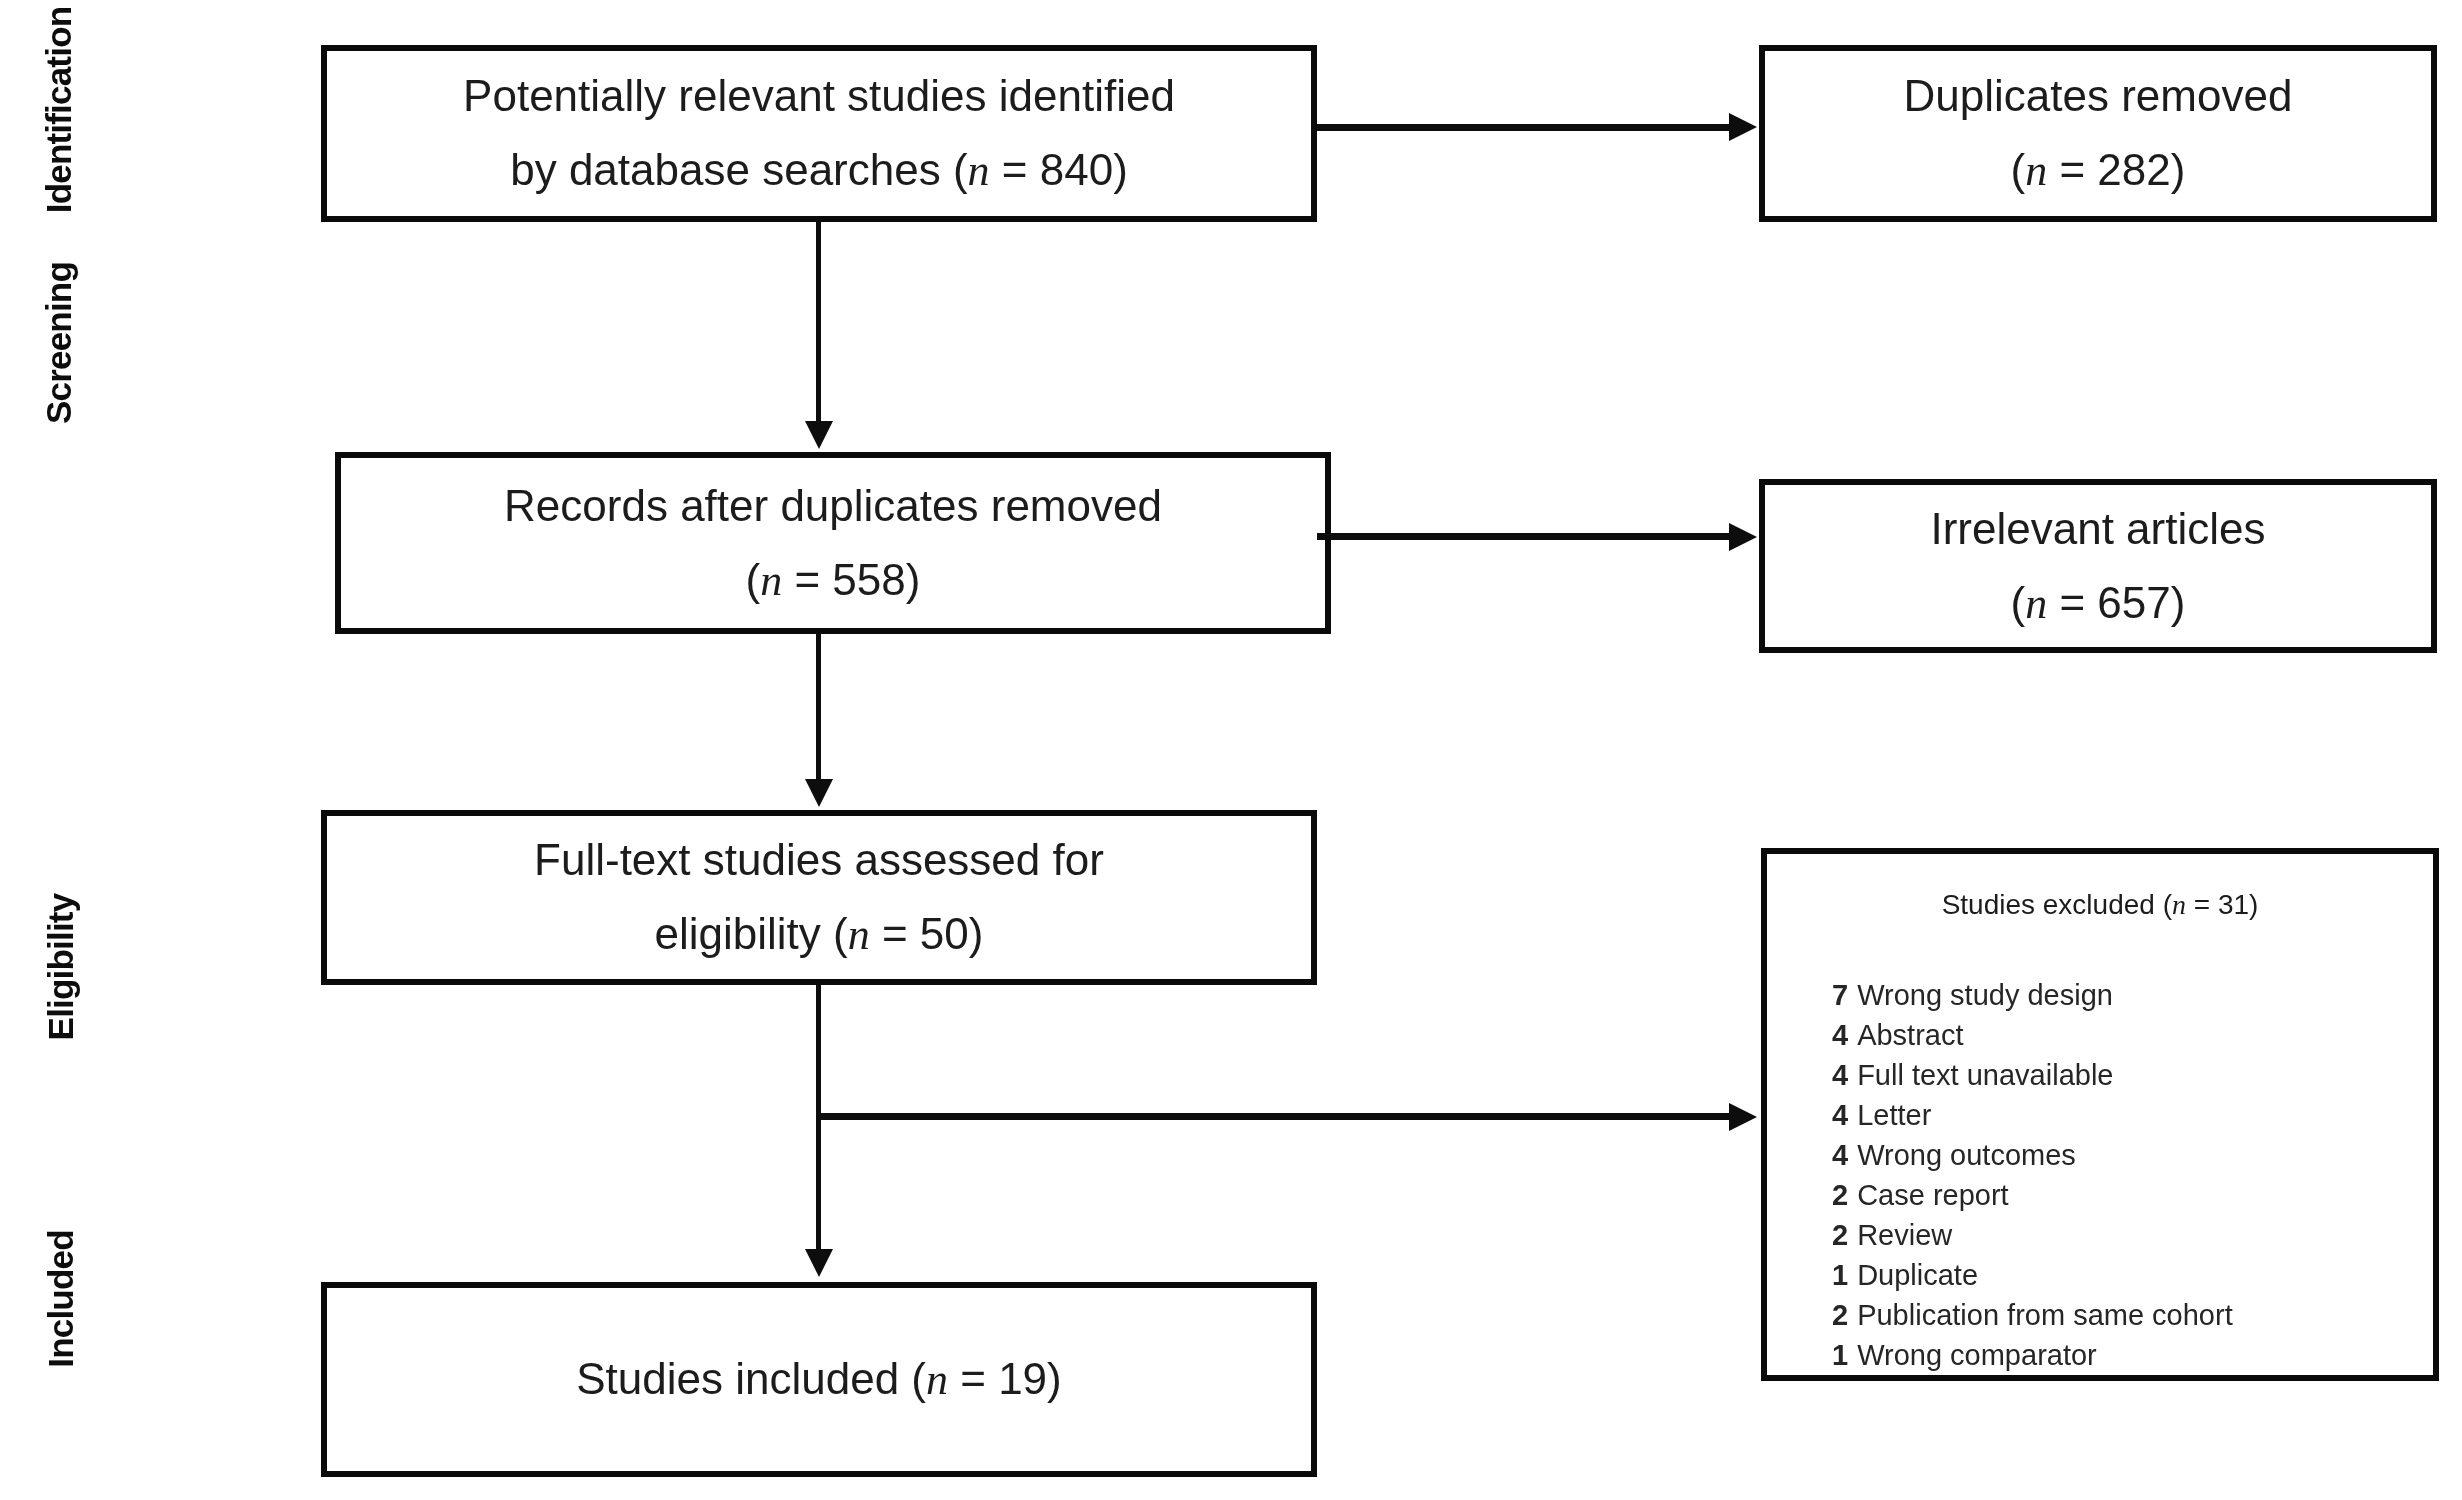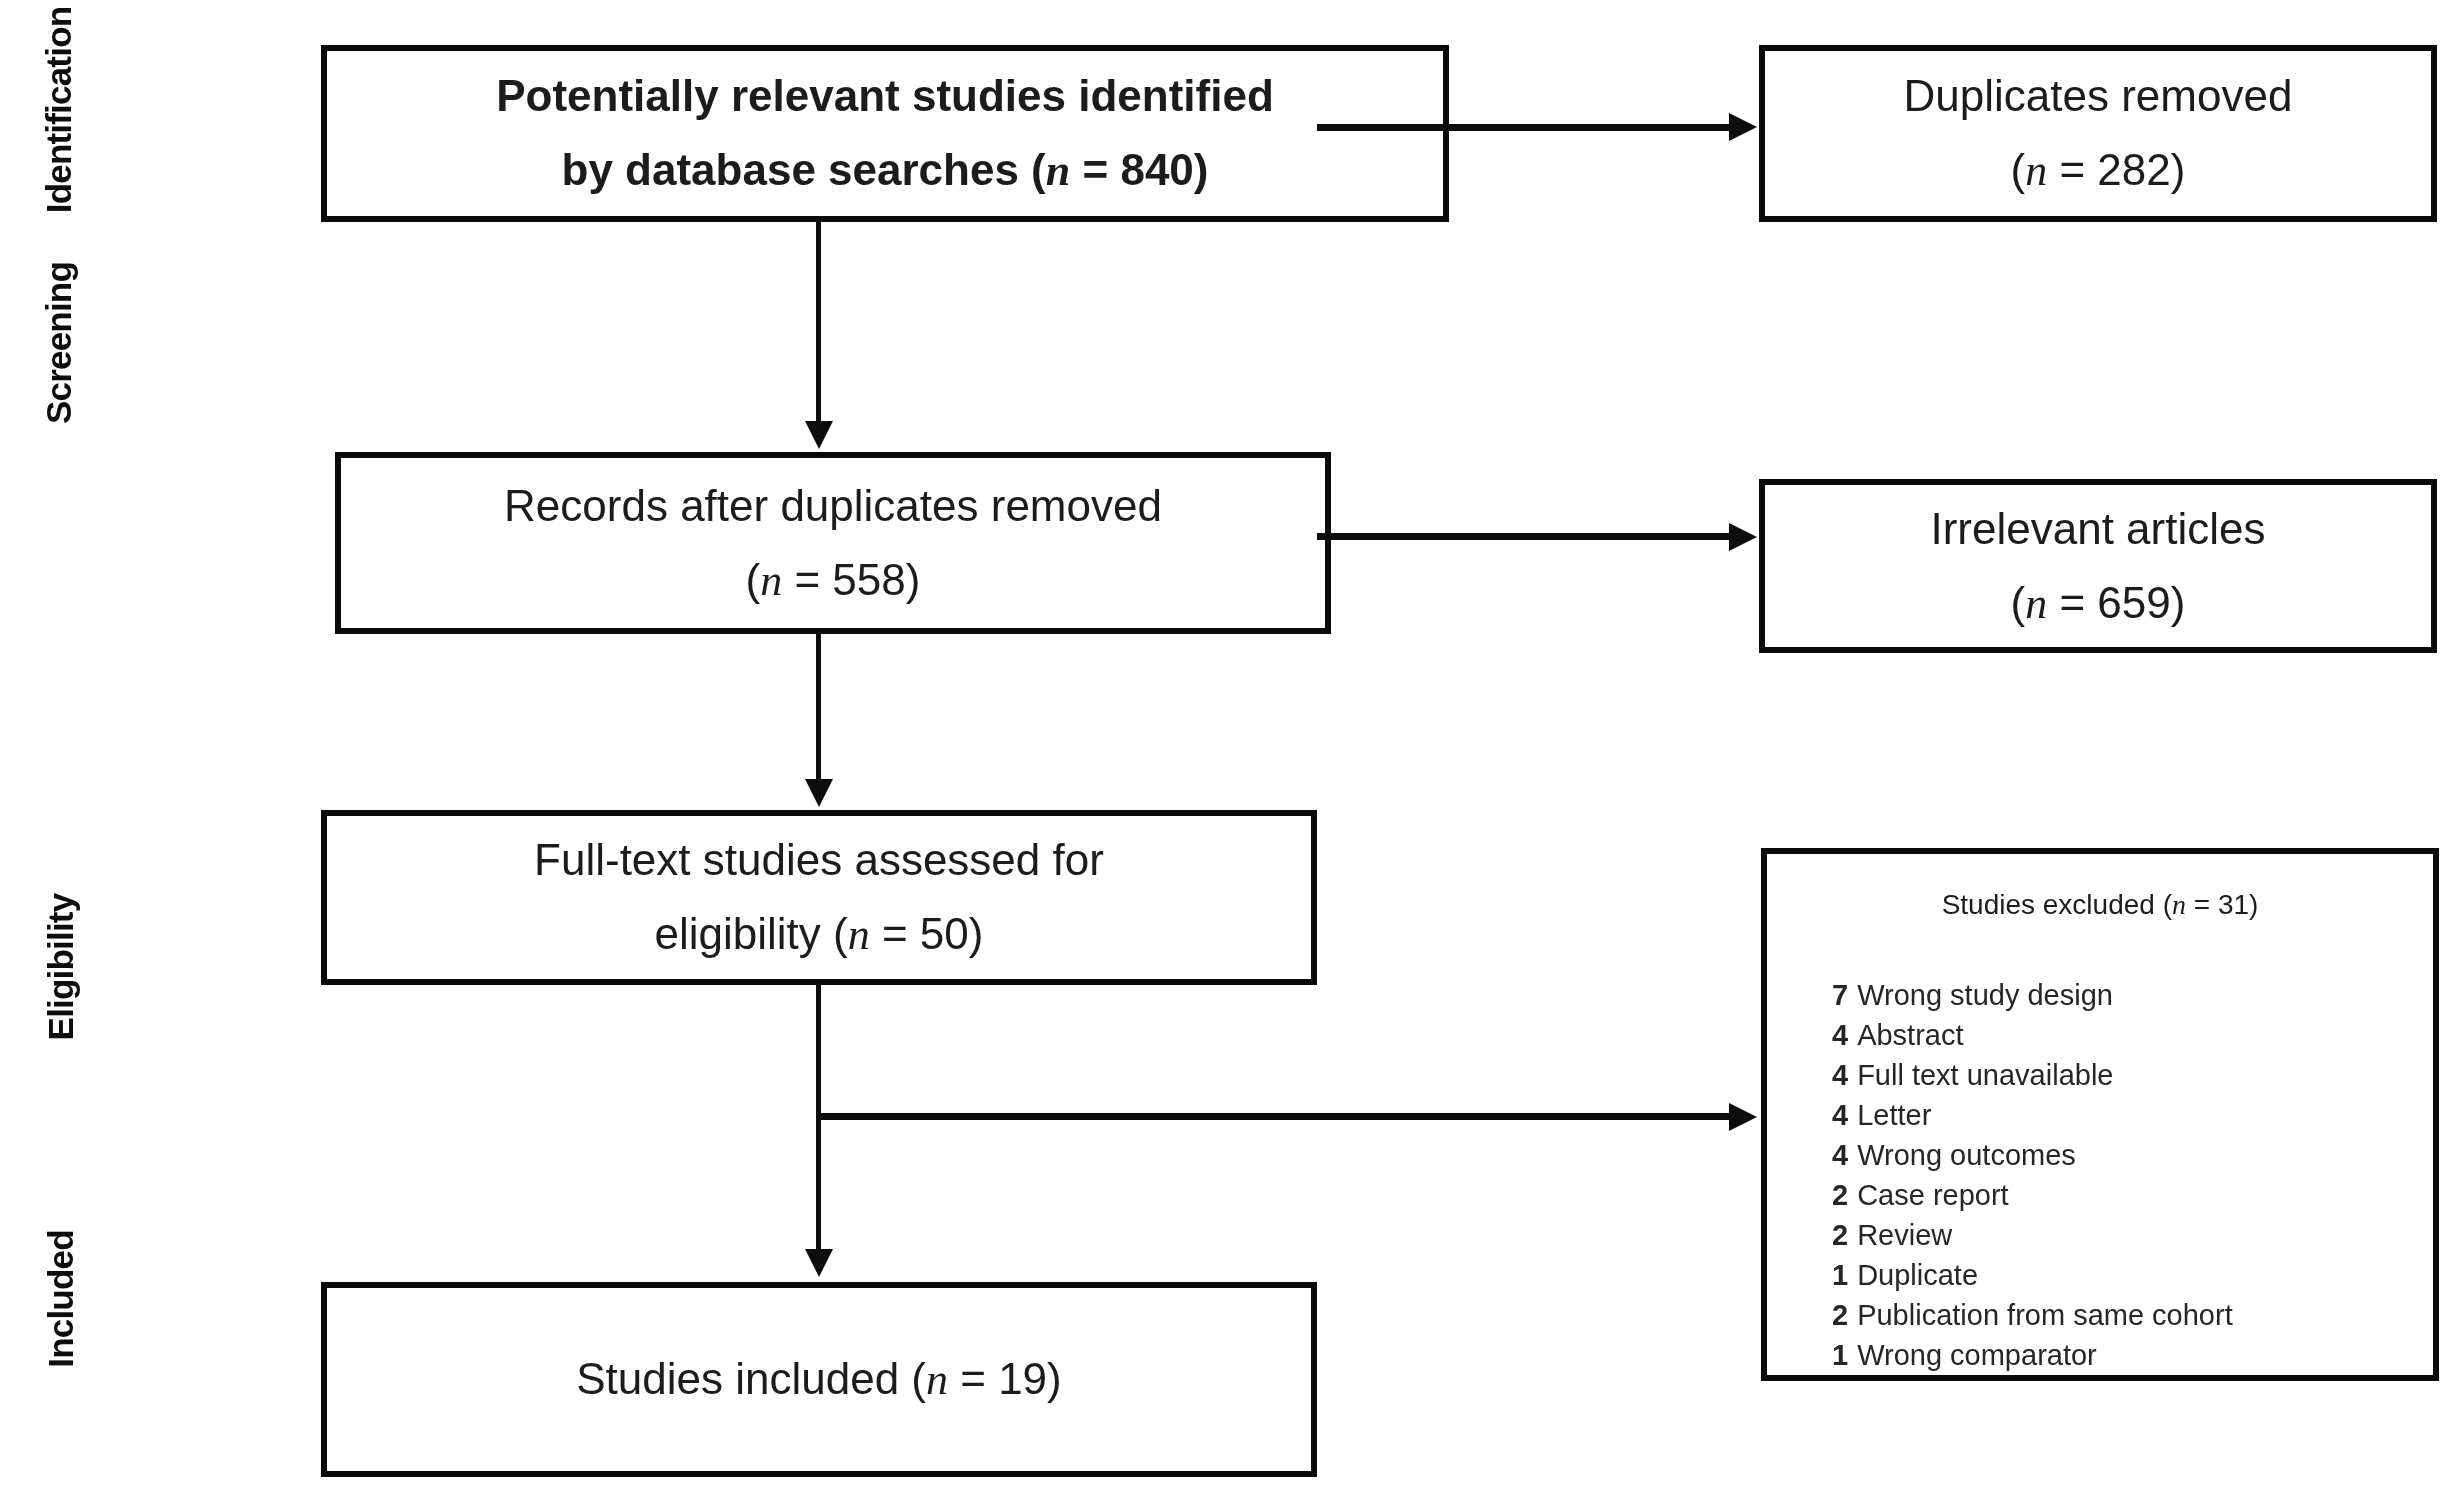--- a/index.html
+++ b/index.html
@@ -77,38 +77,38 @@
 </head>
 <body>
 
 <div class="canvas">
 
   <div class="stage-label" style="left:59px;top:110px;">Identification</div>
   <div class="stage-label" style="left:59px;top:343px;">Screening</div>
   <div class="stage-label" style="left:61px;top:967px;">Eligibility</div>
   <div class="stage-label" style="left:61px;top:1299px;">Included</div>
 
-  <div class="box" style="left:321px;top:45px;width:1128px;height:177px;font-weight:bold;">
+  <div class="box" style="left:321px;top:45px;width:996px;height:177px;">
     <div class="box-line">Potentially relevant studies identified</div>
     <div class="box-line"><span>by database searches (</span><i class="nvar">n</i><span> = 840)</span></div>
   </div>
 
   <div class="box" style="left:1759px;top:45px;width:678px;height:177px;">
     <div class="box-line">Duplicates removed</div>
     <div class="box-line"><span>(</span><i class="nvar">n</i><span> = 282)</span></div>
   </div>
 
   <div class="box" style="left:321px;top:452px;width:996px;height:182px;margin-left:14px;">
     <div class="box-line">Records after duplicates removed</div>
     <div class="box-line"><span>(</span><i class="nvar">n</i><span> = 558)</span></div>
   </div>
 
   <div class="box" style="left:1759px;top:455px;width:678px;height:174px;margin-top:24px;">
     <div class="box-line">Irrelevant articles</div>
-    <div class="box-line"><span>(</span><i class="nvar">n</i><span> = 659)</span></div>
+    <div class="box-line"><span>(</span><i class="nvar">n</i><span> = 657)</span></div>
   </div>
 
   <div class="box" style="left:321px;top:810px;width:996px;height:175px;">
     <div class="box-line">Full-text studies assessed for</div>
     <div class="box-line"><span>eligibility (</span><i class="nvar">n</i><span> = 50)</span></div>
   </div>
 
   <div class="box excluded" style="left:1761px;top:848px;width:678px;height:533px;">
     <div class="excl-title"><span>Studies excluded (</span><i class="nvar">n</i><span> = 31)</span></div>
     <div class="reasons">

